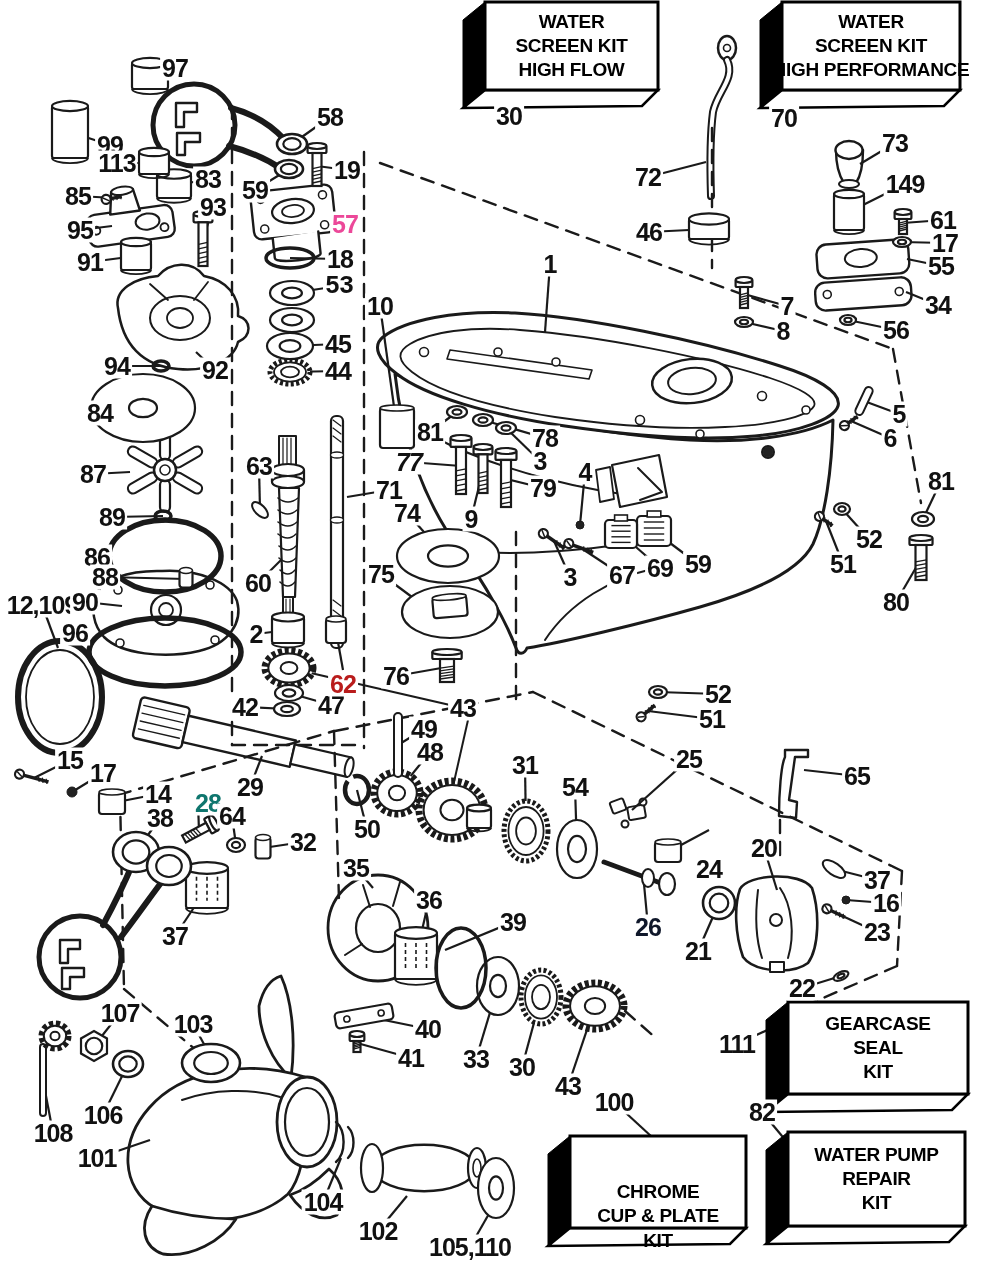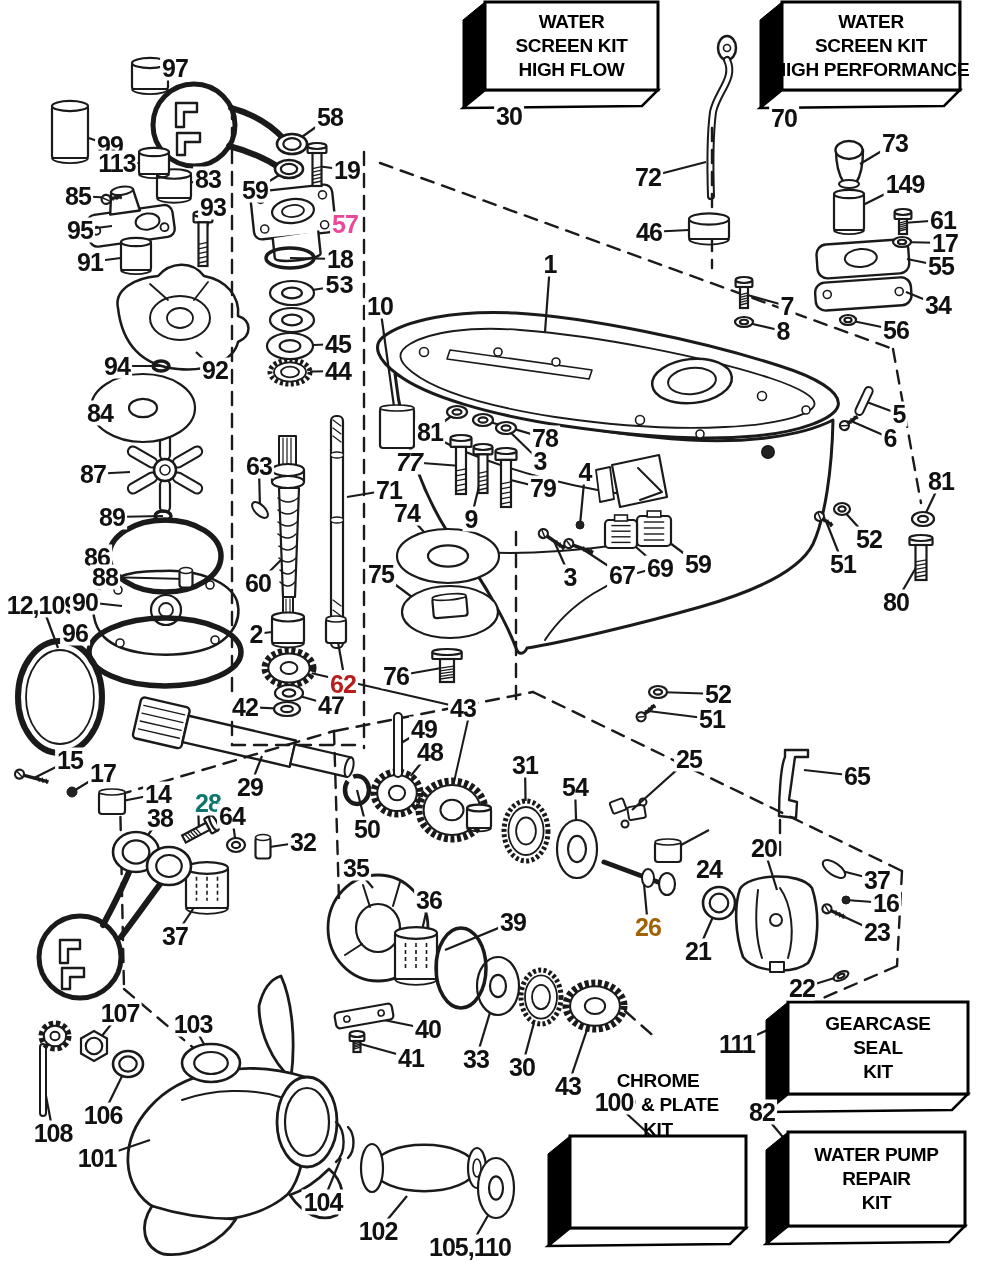--- a/index.html
+++ b/index.html
@@ -909,21 +909,21 @@
       <div class="lbl" style="left: 886px; top: 903px; color: rgb(17, 17, 17);">16</div>
       <div class="lbl" style="left: 945px; top: 243px; color: rgb(17, 17, 17);">17</div>
       <div class="lbl" style="left: 340px; top: 259px; color: rgb(17, 17, 17);">18</div>
       <div class="lbl" style="left: 347px; top: 170px; color: rgb(17, 17, 17);">19</div>
       <div class="lbl" style="left: 764px; top: 848px; color: rgb(17, 17, 17);">20</div>
       <div class="lbl" style="left: 698px; top: 951px; color: rgb(17, 17, 17);">21</div>
       <div class="lbl" style="left: 802px; top: 988px; color: rgb(17, 17, 17);">22</div>
       <div class="lbl" style="left: 877px; top: 932px; color: rgb(17, 17, 17);">23</div>
       <div class="lbl" style="left: 709px; top: 830px; color: rgb(17, 17, 17); margin-top: 39px;">24</div>
       <div class="lbl" style="left: 689px; top: 759px; color: rgb(17, 17, 17);">25</div>
-      <div class="lbl" style="left: 648px; top: 927px; color: #a16207;">26</div>
+      <div class="lbl" style="left: 648px; top: 927px; color: #0f172a;">26</div>
       <div class="lbl" style="left: 877px; top: 880px; color: rgb(17, 17, 17);">37</div>
       <div class="lbl" style="left: 198px; top: 803px; color: #0f766e; margin-left: 10px;">28</div>
       <div class="lbl" style="left: 250px; top: 787px; color: rgb(17, 17, 17);">29</div>
       <div class="lbl" style="left: 522px; top: 1067px; color: rgb(17, 17, 17);">30</div>
       <div class="lbl" style="left: 525px; top: 765px; color: rgb(17, 17, 17);">31</div>
       <div class="lbl" style="left: 303px; top: 842px; color: rgb(17, 17, 17);">32</div>
       <div class="lbl" style="left: 476px; top: 1059px; color: rgb(17, 17, 17);">33</div>
       <div class="lbl" style="left: 938px; top: 305px; color: rgb(17, 17, 17);">34</div>
       <div class="lbl" style="left: 356px; top: 868px; color: rgb(17, 17, 17);">35</div>
       <div class="lbl" style="left: 429px; top: 900px; color: rgb(17, 17, 17);">36</div>
@@ -1011,21 +1011,21 @@
         <span>SCREEN KIT</span>
         <span>HIGH PERFORMANCE</span>
       </div>
       <div class="lbl" style="left: 784px; top: 118px; color: rgb(17, 17, 17);">70</div>
       <div class="kitbox" style="left: 788px; top: 1002px; width: 180px; height: 92px;">
         <span>GEARCASE</span>
         <span>SEAL</span>
         <span>KIT</span>
       </div>
       <div class="lbl" style="left: 737px; top: 1044px; color: rgb(17, 17, 17);">111</div>
-      <div class="kitbox" style="left: 570px; top: 1068px; width: 176px; height: 75px;">
+      <div class="kitbox" style="left: 570px; top: 1179px; width: 176px; height: 75px;">
         <span>CHROME</span>
         <span>CUP &amp; PLATE</span>
         <span>KIT</span>
       </div>
       <div class="lbl" style="left: 614px; top: 1102px; color: rgb(17, 17, 17);">100</div>
       <div class="kitbox" style="left: 788px; top: 1132px; width: 177px; height: 94px;">
         <span>WATER PUMP</span>
         <span>REPAIR</span>
         <span>KIT</span>
       </div>

